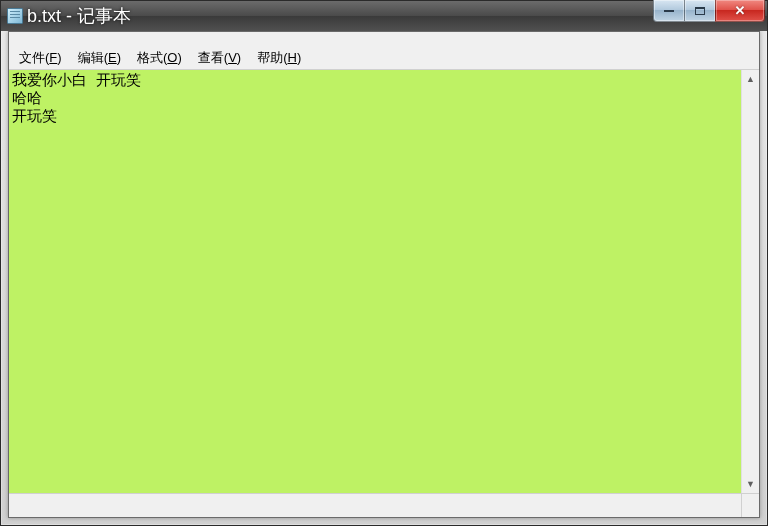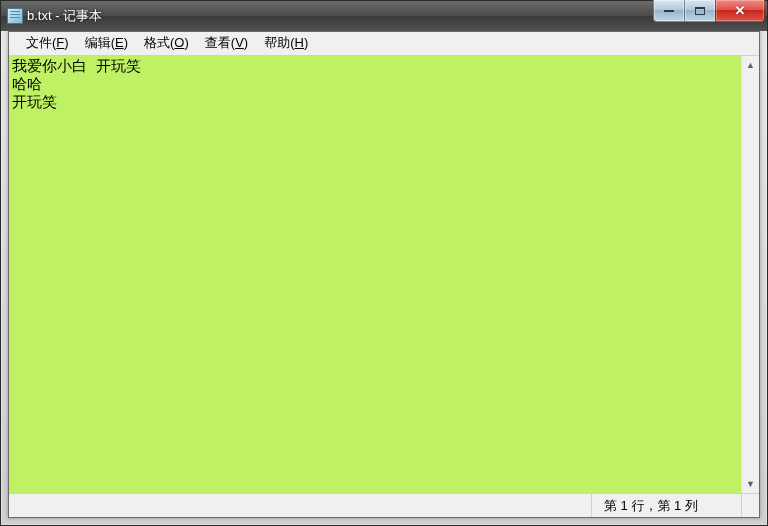--- a/index.html
+++ b/index.html
@@ -39,21 +39,21 @@
     .title-icon::after {
       content: "";
       position: absolute;
       top: 2px; left: 2px; right: 2px;
       height: 1px;
       background: #5a8aa5;
       box-shadow: 0 3px 0 #5a8aa5, 0 6px 0 #5a8aa5;
     }
     .title-text {
       color: #fff;
-      font-size: 13px;
+      font-size: 18px;
       text-shadow: 0 0 3px rgba(0,0,0,0.8);
       flex: 1;
     }
     .window-controls {
       display: flex;
       height: 22px;
       align-self: flex-start;
       margin-top: -1px;
     }
     .win-btn {
@@ -98,26 +98,26 @@
     .inner-frame {
       margin: 0 7px 7px 7px;
       flex: 1;
       background: #fff;
       border: 1px solid #6a6a6a;
       display: flex;
       flex-direction: column;
       box-shadow: 0 0 4px rgba(0,0,0,0.3);
     }
     .menubar {
-      height: 24px;
+      height: 38px;
       background: #f0f0f0;
       border-bottom: 1px solid #d0d0d0;
       display: flex;
-      align-items: flex-start;
-      padding: 0 9px;
+      align-items: flex-end;
+      padding: 0 2px;
       font-size: 13px;
     }
     .menu-item {
       padding: 2px 8px;
       cursor: default;
     }
     .menu-item .u { text-decoration: underline; }
     .content-wrap {
       flex: 1;
       display: flex;
@@ -216,17 +216,16 @@
 哈哈
 开玩笑</div>
       <div class="scrollbar-v">
         <div class="sb-arrow">▲</div>
         <div class="sb-track"></div>
         <div class="sb-arrow">▼</div>
       </div>
     </div>
 
     <div class="statusbar">
-      <div class="status-cell">第 1 行，第 1 列</div>
       <div class="status-grip"></div>
     </div>
   </div>
 </div>
 
 </body></html>

